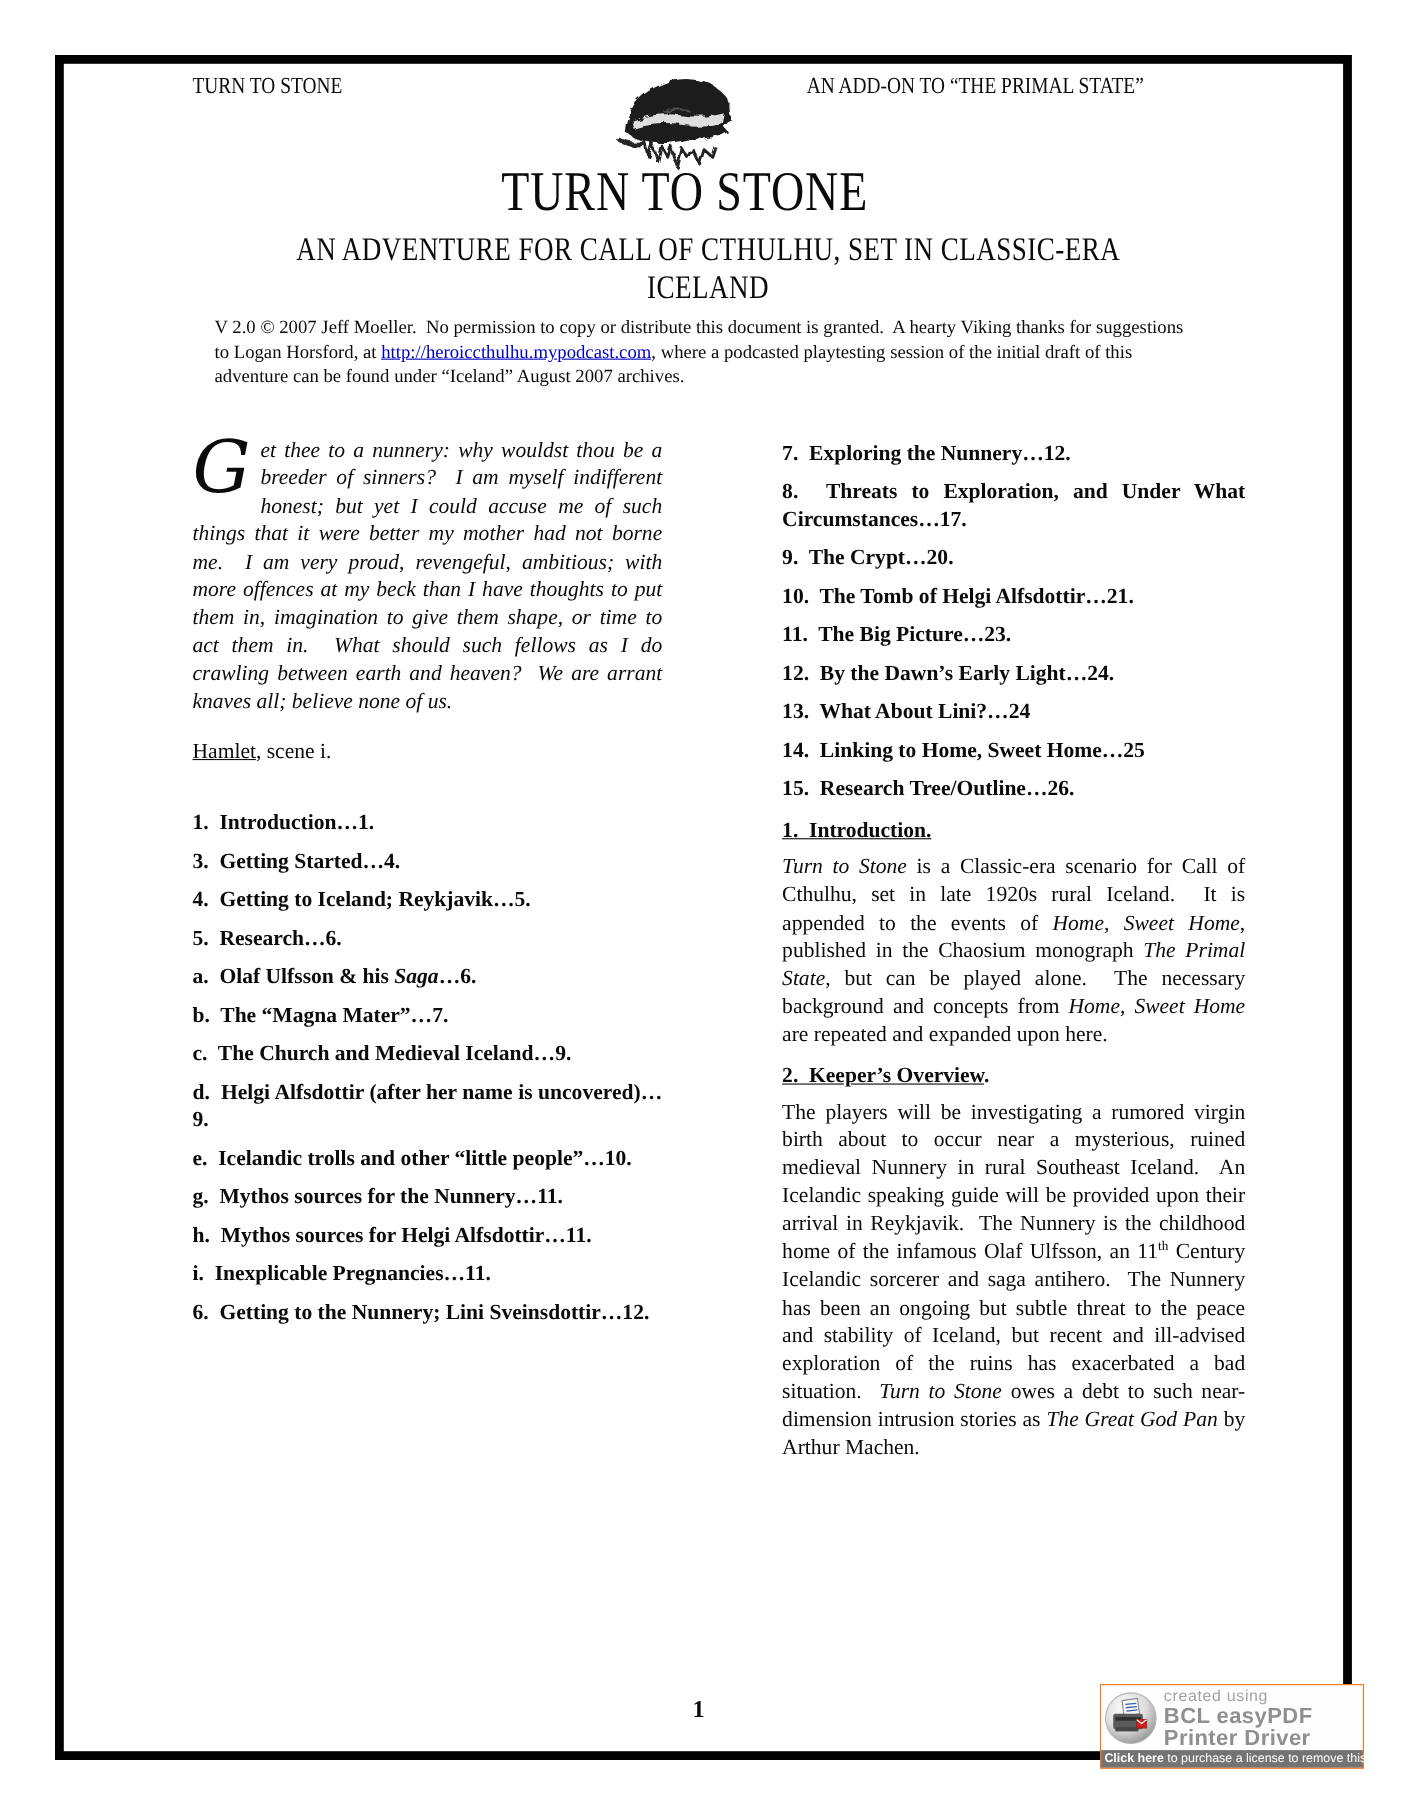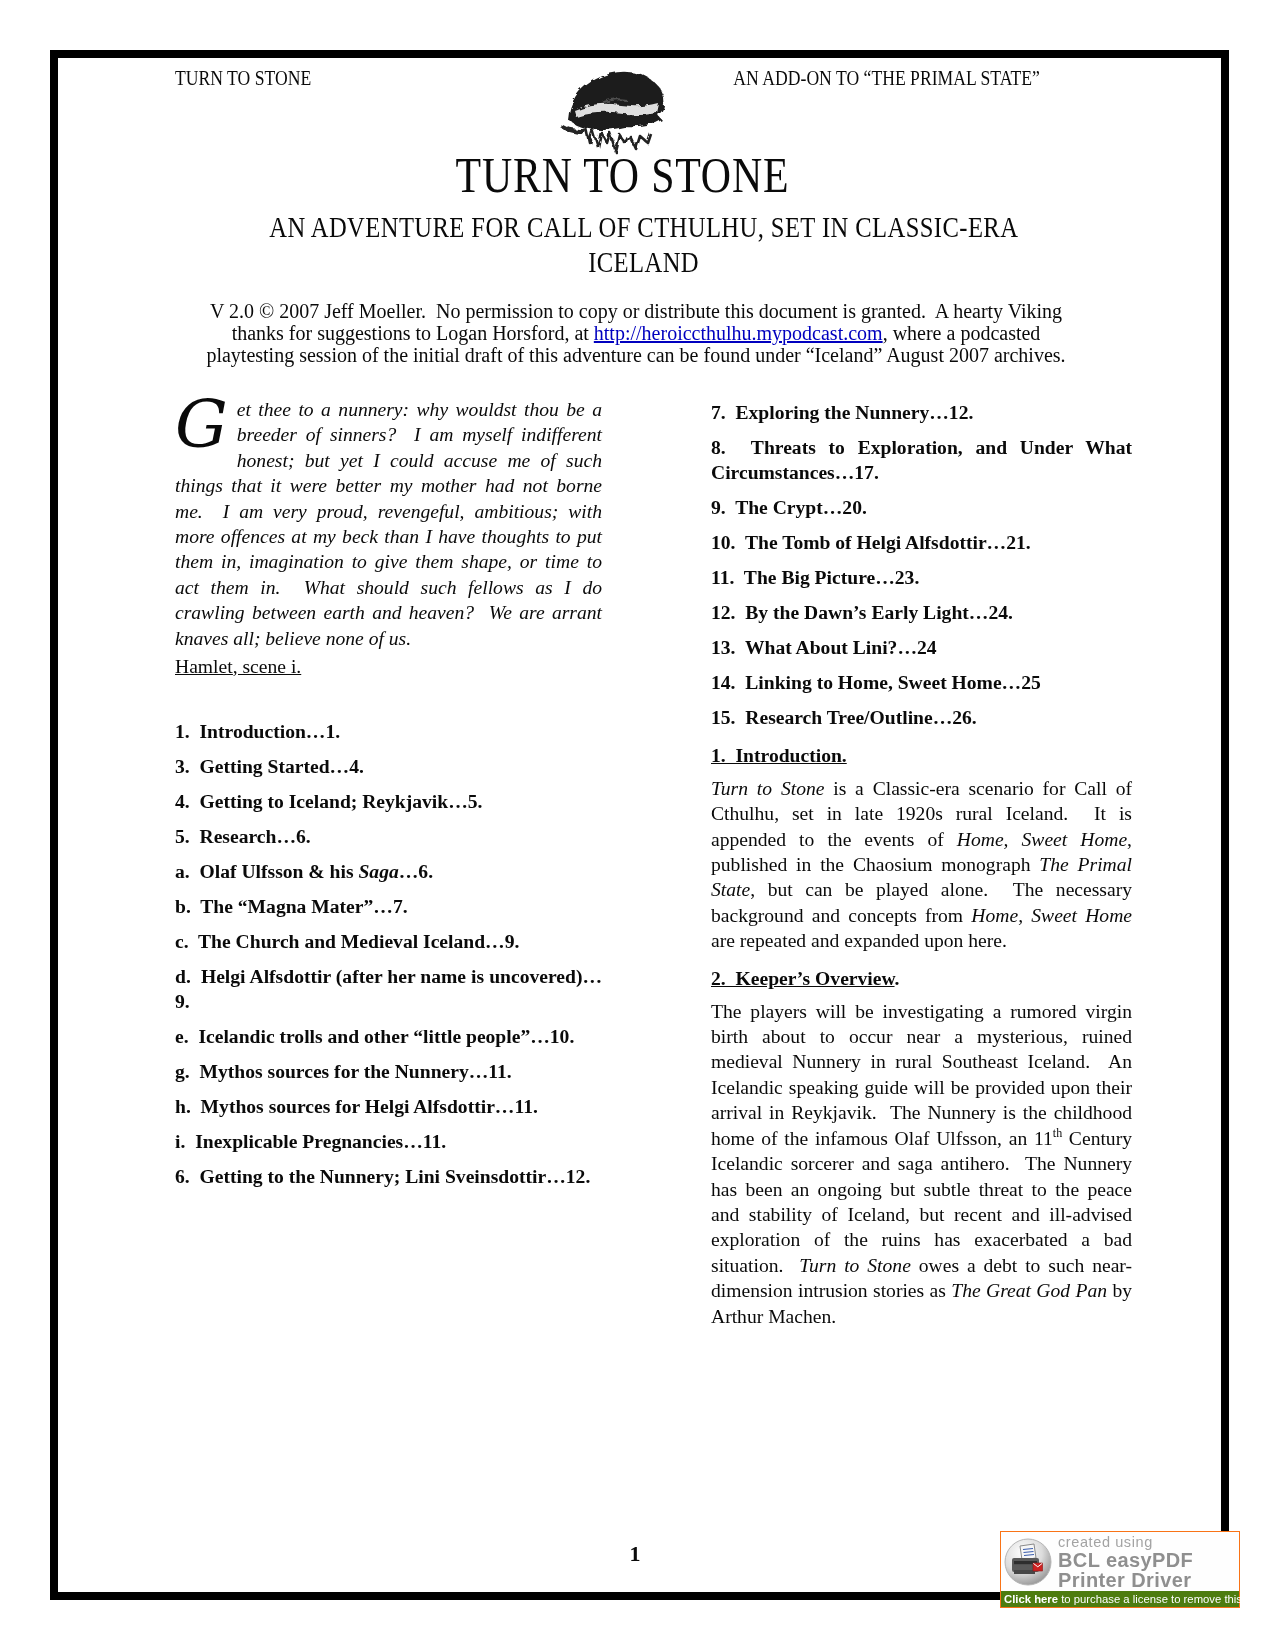--- a/index.html
+++ b/index.html
@@ -14,31 +14,31 @@
   .cond-r{display:inline-block;transform:scaleX(0.84);transform-origin:100% 50%;}
   .cond-c{display:inline-block;transform:scaleX(0.82);}
 
   .emblem{position:absolute;left:552px;top:62px;width:140px;height:104px;}
   .emblem svg{width:100%;height:100%;}
 
   .title{position:absolute;left:0;top:146px;width:1245px;text-align:center;
          font-size:51px;font-weight:normal;margin:0;letter-spacing:1px;white-space:nowrap;}
   .subtitle{position:absolute;left:0;top:209px;width:1245px;text-align:center;
             font-size:30px;line-height:35px;letter-spacing:0.5px;padding-left:21px;}
-  .copyright{position:absolute;left:195px;top:301px;width:882px;text-align:center;
-             font-size:20px;line-height:21.8px;}
+  .copyright{position:absolute;left:195px;top:287px;width:882px;
+             font-size:17px;line-height:21.8px;}
 
   .col{position:absolute;}
   .col-left{left:175px;top:397px;width:427px;}
   .col-right{left:674px;top:400px;width:421px;margin-left:37px;}
 
   .quote{font-style:italic;text-align:justify;font-size:19.6px;line-height:25.4px;}
   .dropcap{float:left;font-family:"DejaVu Serif",serif;font-style:italic;
            font-size:66px;line-height:48px;padding:4px 9px 0 0;}
-  .attrib{margin:5px 0 0;font-size:19.6px;text-decoration:underline;}
+  .attrib{margin:22px 0 0;font-size:19.6px;}
 
   .toc{margin-top:41px;}
   .col-right .toc{margin-top:0;}
   .toc-entry{margin:0 0 9.6px;font-weight:bold;font-size:19.6px;line-height:25.4px;text-align:justify;}
 
   .sect{margin:14px 0 9px;font-size:19.6px;font-weight:bold;}
   .bodyp{margin:0 0 7px;font-size:19.6px;line-height:25.4px;text-align:justify;}
 
   .it{font-style:italic}
   .bd{font-weight:bold}
@@ -50,21 +50,21 @@
            font-size:22px;font-weight:bold;}
 
   
   .wm{position:absolute;left:1000px;top:1531px;width:238px;background:#fefefe;
       border:1px solid #f97316;z-index:3;font-family:"Liberation Sans",sans-serif;}
   .wm-top{display:flex;align-items:center;gap:5px;padding:2px 2px 1px 2px;}
   .wm-logo{width:50px;height:50px;flex:0 0 auto;}
   .wm-logo svg{width:100%;height:100%;}
   .wm-l1{display:block;color:#a3a3a3;font-size:14.5px;letter-spacing:0.6px;}
   .wm-l2{display:block;color:#8f8f8f;font-size:20px;font-weight:bold;letter-spacing:0.4px;line-height:20px;}
-  .wm-bar{background:#4d7c0f;color:#ffffff;font-size:11.3px;padding:2px 3px;white-space:nowrap;cursor:pointer;}
+  .wm-bar{background:#737373;color:#ffffff;font-size:11.3px;padding:2px 3px;white-space:nowrap;cursor:pointer;}
   .wm-bar b{font-weight:bold;}
 </style>
 </head>
 <body>
 
 <div class="page">
   <div class="frame"></div>
 
   <div class="hdr">
     <span class="cond-l">TURN TO STONE</span>

